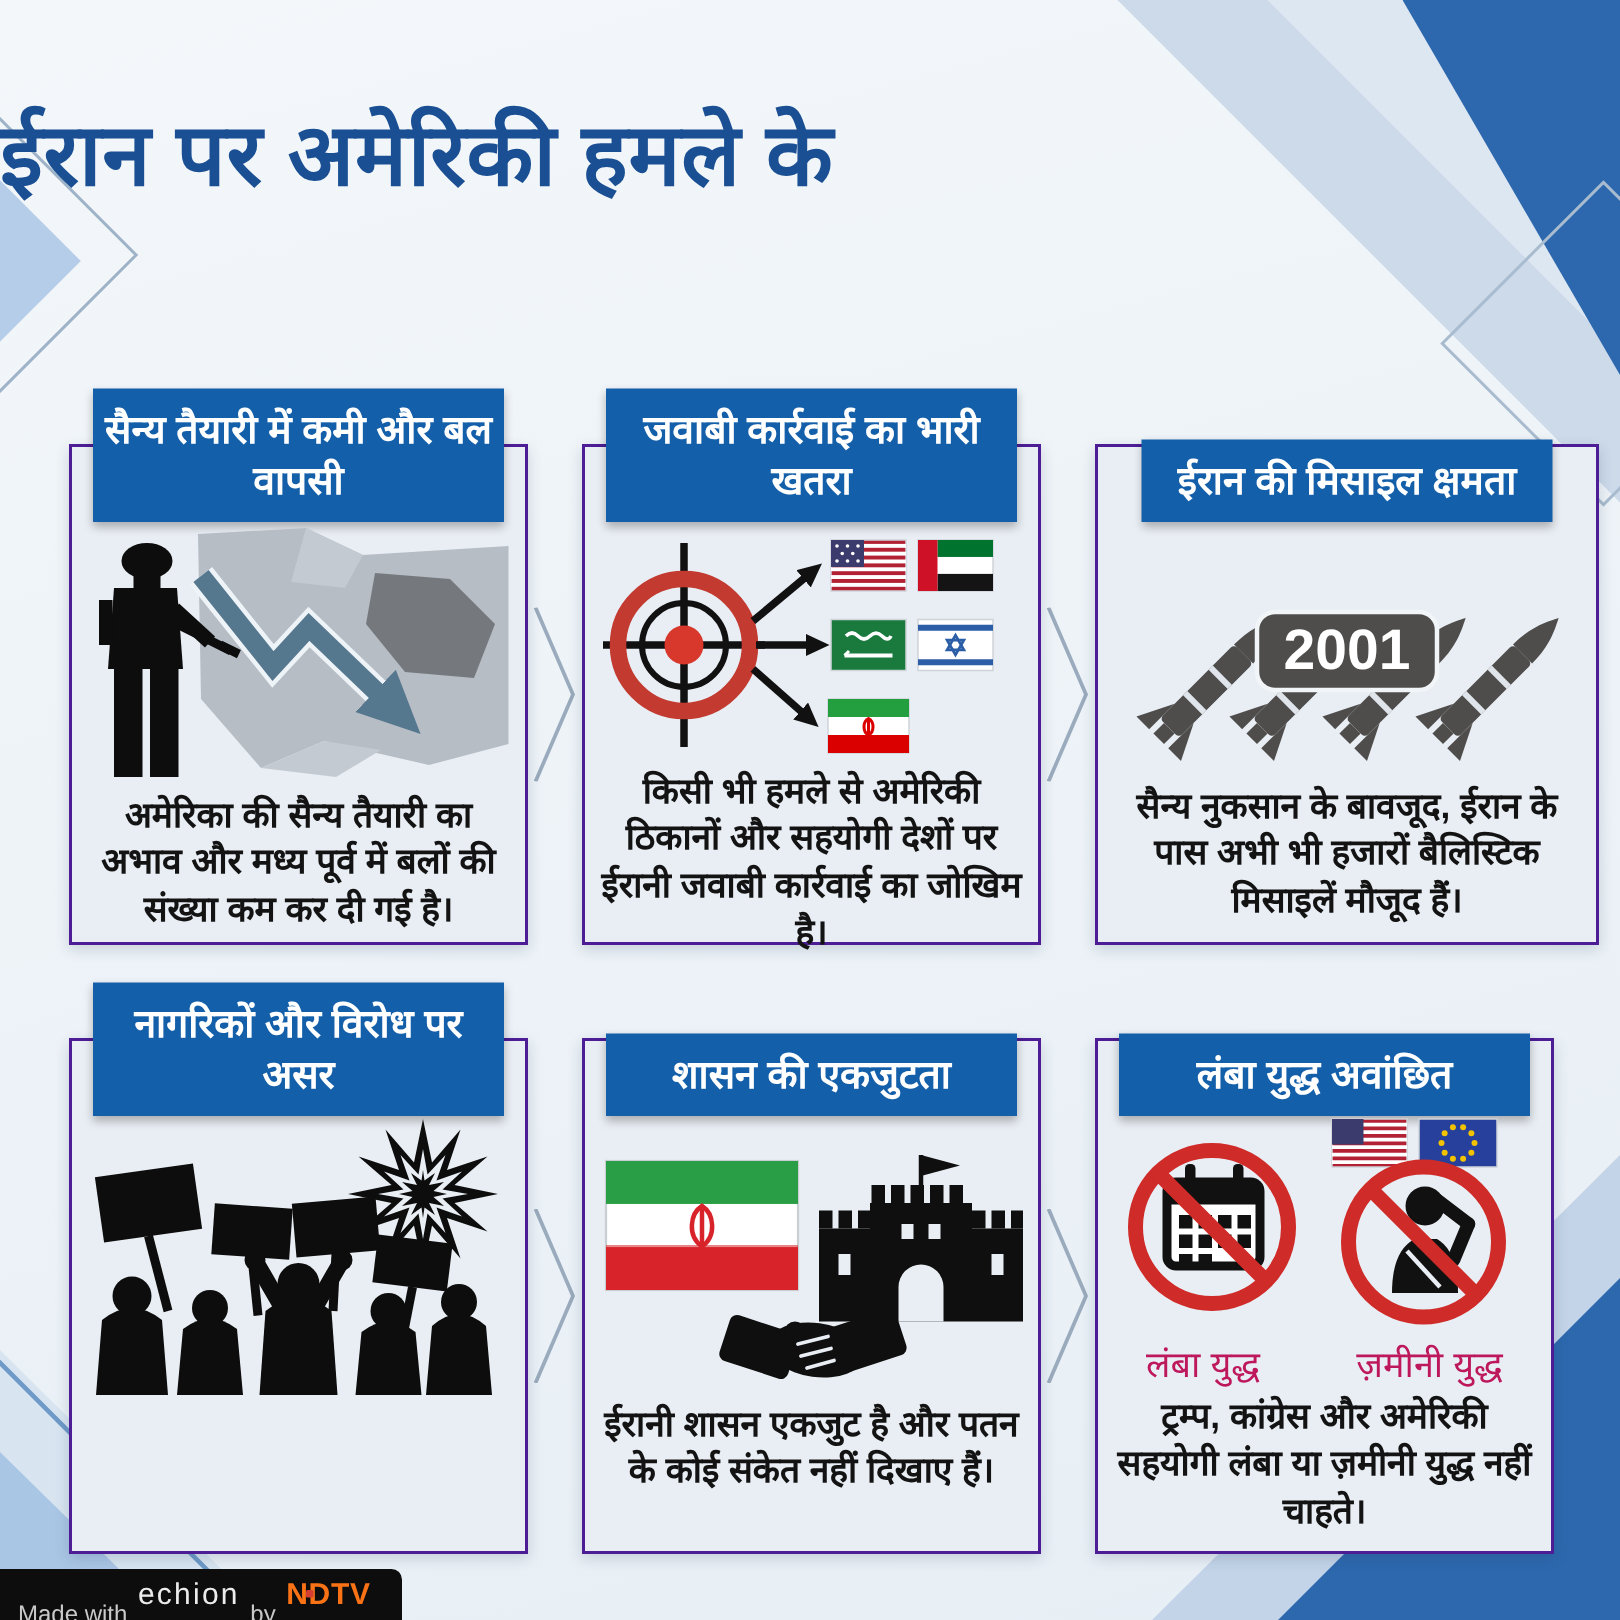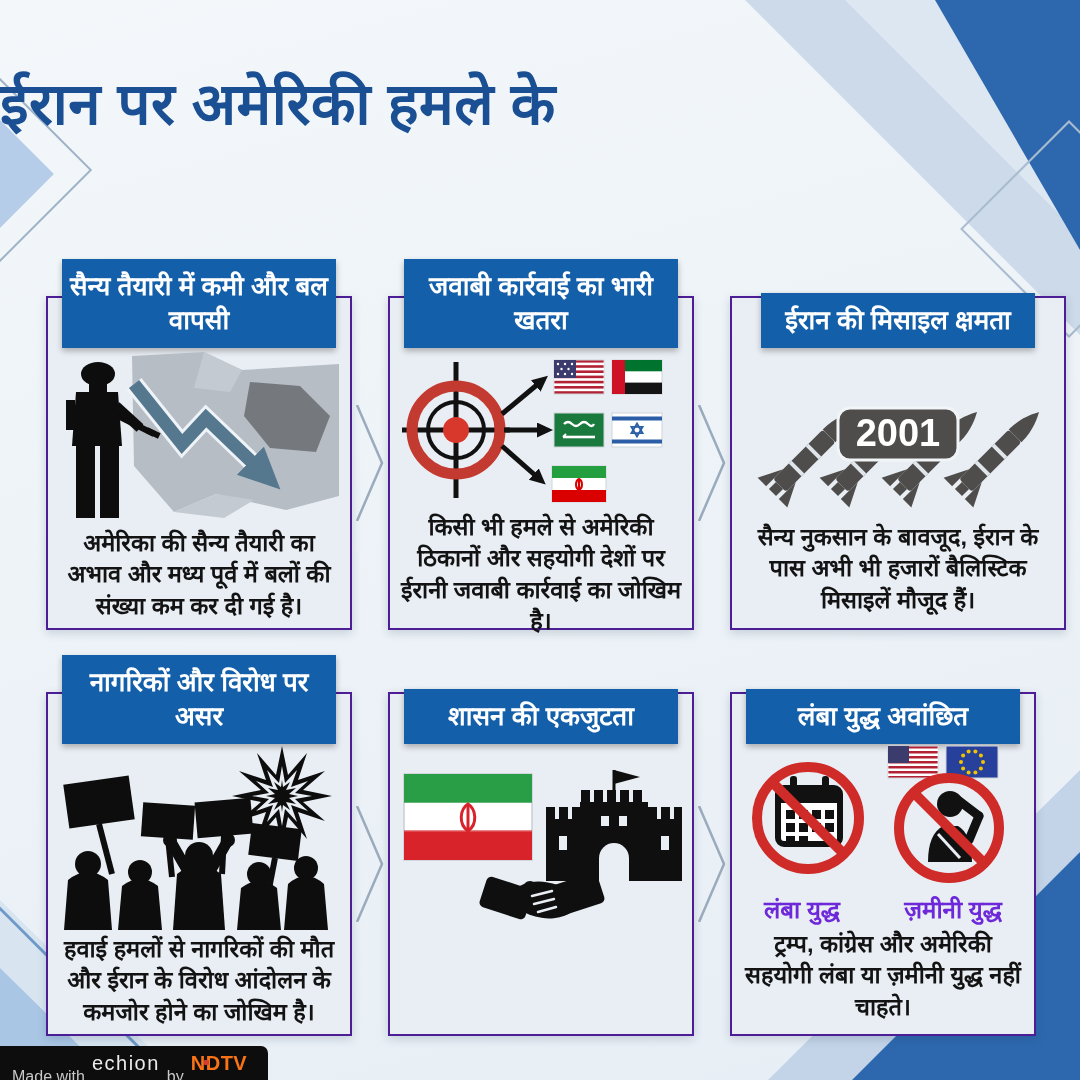--- a/index.html
+++ b/index.html
@@ -37,21 +37,21 @@
         bottom:calc(100% - 50px);width:274px;box-sizing:border-box;
         background:#145fa9;color:#ffffff;text-align:center;
         font-weight:800;font-size:26px;line-height:1.28;padding:11px 6px;
         box-shadow:0 3px 6px rgba(0,0,0,.28);}
   .content{position:absolute;inset:0;display:flex;flex-direction:column;
         align-items:center;justify-content:flex-start;padding-top:50px;box-sizing:border-box;}
   .scene{flex:0 0 auto;display:block;}
   .body{margin:4px 8px 0 8px;text-align:center;color:#131313;
         font-weight:700;font-size:23.5px;line-height:1.34;}
   .labels{width:100%;display:flex;justify-content:space-around;margin-top:-2px;}
-  .labels span{font-weight:700;font-size:24px;color:#6d28d9;}
+  .labels span{font-weight:400;font-size:24px;color:#be185d;}
   
   .chev{position:absolute;width:36px;height:116px;}
   
   .footer{position:absolute;left:0;bottom:0;height:34px;width:268px;
           background:#0d0d0d;border-radius:0 7px 0 0;display:flex;align-items:center;
           gap:7px;padding:0 12px;box-sizing:border-box;}
   .f-muted{color:#c9c9c9;font-size:16px;margin-top:28px;}
   .f-echion{color:#ececec;font-size:20px;letter-spacing:1.5px;}
   .f-ndtv{position:relative;color:#f97316;font-weight:800;font-size:20px;letter-spacing:.5px;}
   .ndtv-dot{position:absolute;left:13px;top:8px;width:5px;height:5px;background:#d43f33;border-radius:1px;}
@@ -262,21 +262,20 @@
         <circle cx="86" cy="128" r="12"></circle>
           <path d="M68,142 Q86,128 104,142 L108,186 L64,186 Z"></path>
         <circle cx="145" cy="112" r="14"></circle>
           <path d="M123,130 Q145,112 167,130 L171,186 L119,186 Z"></path>
         <circle cx="205" cy="130" r="12"></circle>
           <path d="M187,144 Q205,130 223,144 L227,186 L183,186 Z"></path>
         <circle cx="252" cy="124" r="12"></circle>
           <path d="M234,140 Q252,124 270,140 L274,186 L230,186 Z"></path>
       </g>
     </svg>
-    <p class="body">हवाई हमलों से नागरिकों की मौत और ईरान के विरोध आंदोलन के कमजोर होने का जोखिम है।</p>
   </div>
 </section>
 
 <section class="card c5">
   <header class="card-header">
     <span>शासन की एकजुटता</span>
   </header>
   <div class="content">
     <svg class="scene" width="290" height="186" viewBox="0 0 290 186">
       <g>
@@ -314,20 +313,21 @@
       <g>
         <rect x="86" y="138" width="48" height="32" rx="5" fill="#0f0f0f" transform="rotate(18 110 154)"></rect>
         <rect x="158" y="134" width="48" height="32" rx="5" fill="#0f0f0f" transform="rotate(-18 182 150)"></rect>
         <ellipse cx="148" cy="156" rx="32" ry="18" fill="#0f0f0f" transform="rotate(8 148 156)"></ellipse>
         <circle cx="134" cy="144" r="7" fill="#0f0f0f"></circle>
         <line x1="136" y1="152" x2="156" y2="147" stroke="#e9eef4" stroke-width="2.5" stroke-linecap="round"></line>
         <line x1="138" y1="160" x2="158" y2="155" stroke="#e9eef4" stroke-width="2.5" stroke-linecap="round"></line>
         <line x1="142" y1="168" x2="160" y2="163" stroke="#e9eef4" stroke-width="2.5" stroke-linecap="round"></line>
       </g>
     </svg>
+    <p class="body">ईरानी शासन एकजुट है और पतन के कोई संकेत नहीं दिखाए हैं।</p>
   </div>
 </section>
 
 <section class="card c6">
   <header class="card-header">
     <span>लंबा युद्ध अवांछित</span>
   </header>
   <div class="content">
     <svg class="scene" width="290" height="150" viewBox="0 0 290 150">
       <g>

